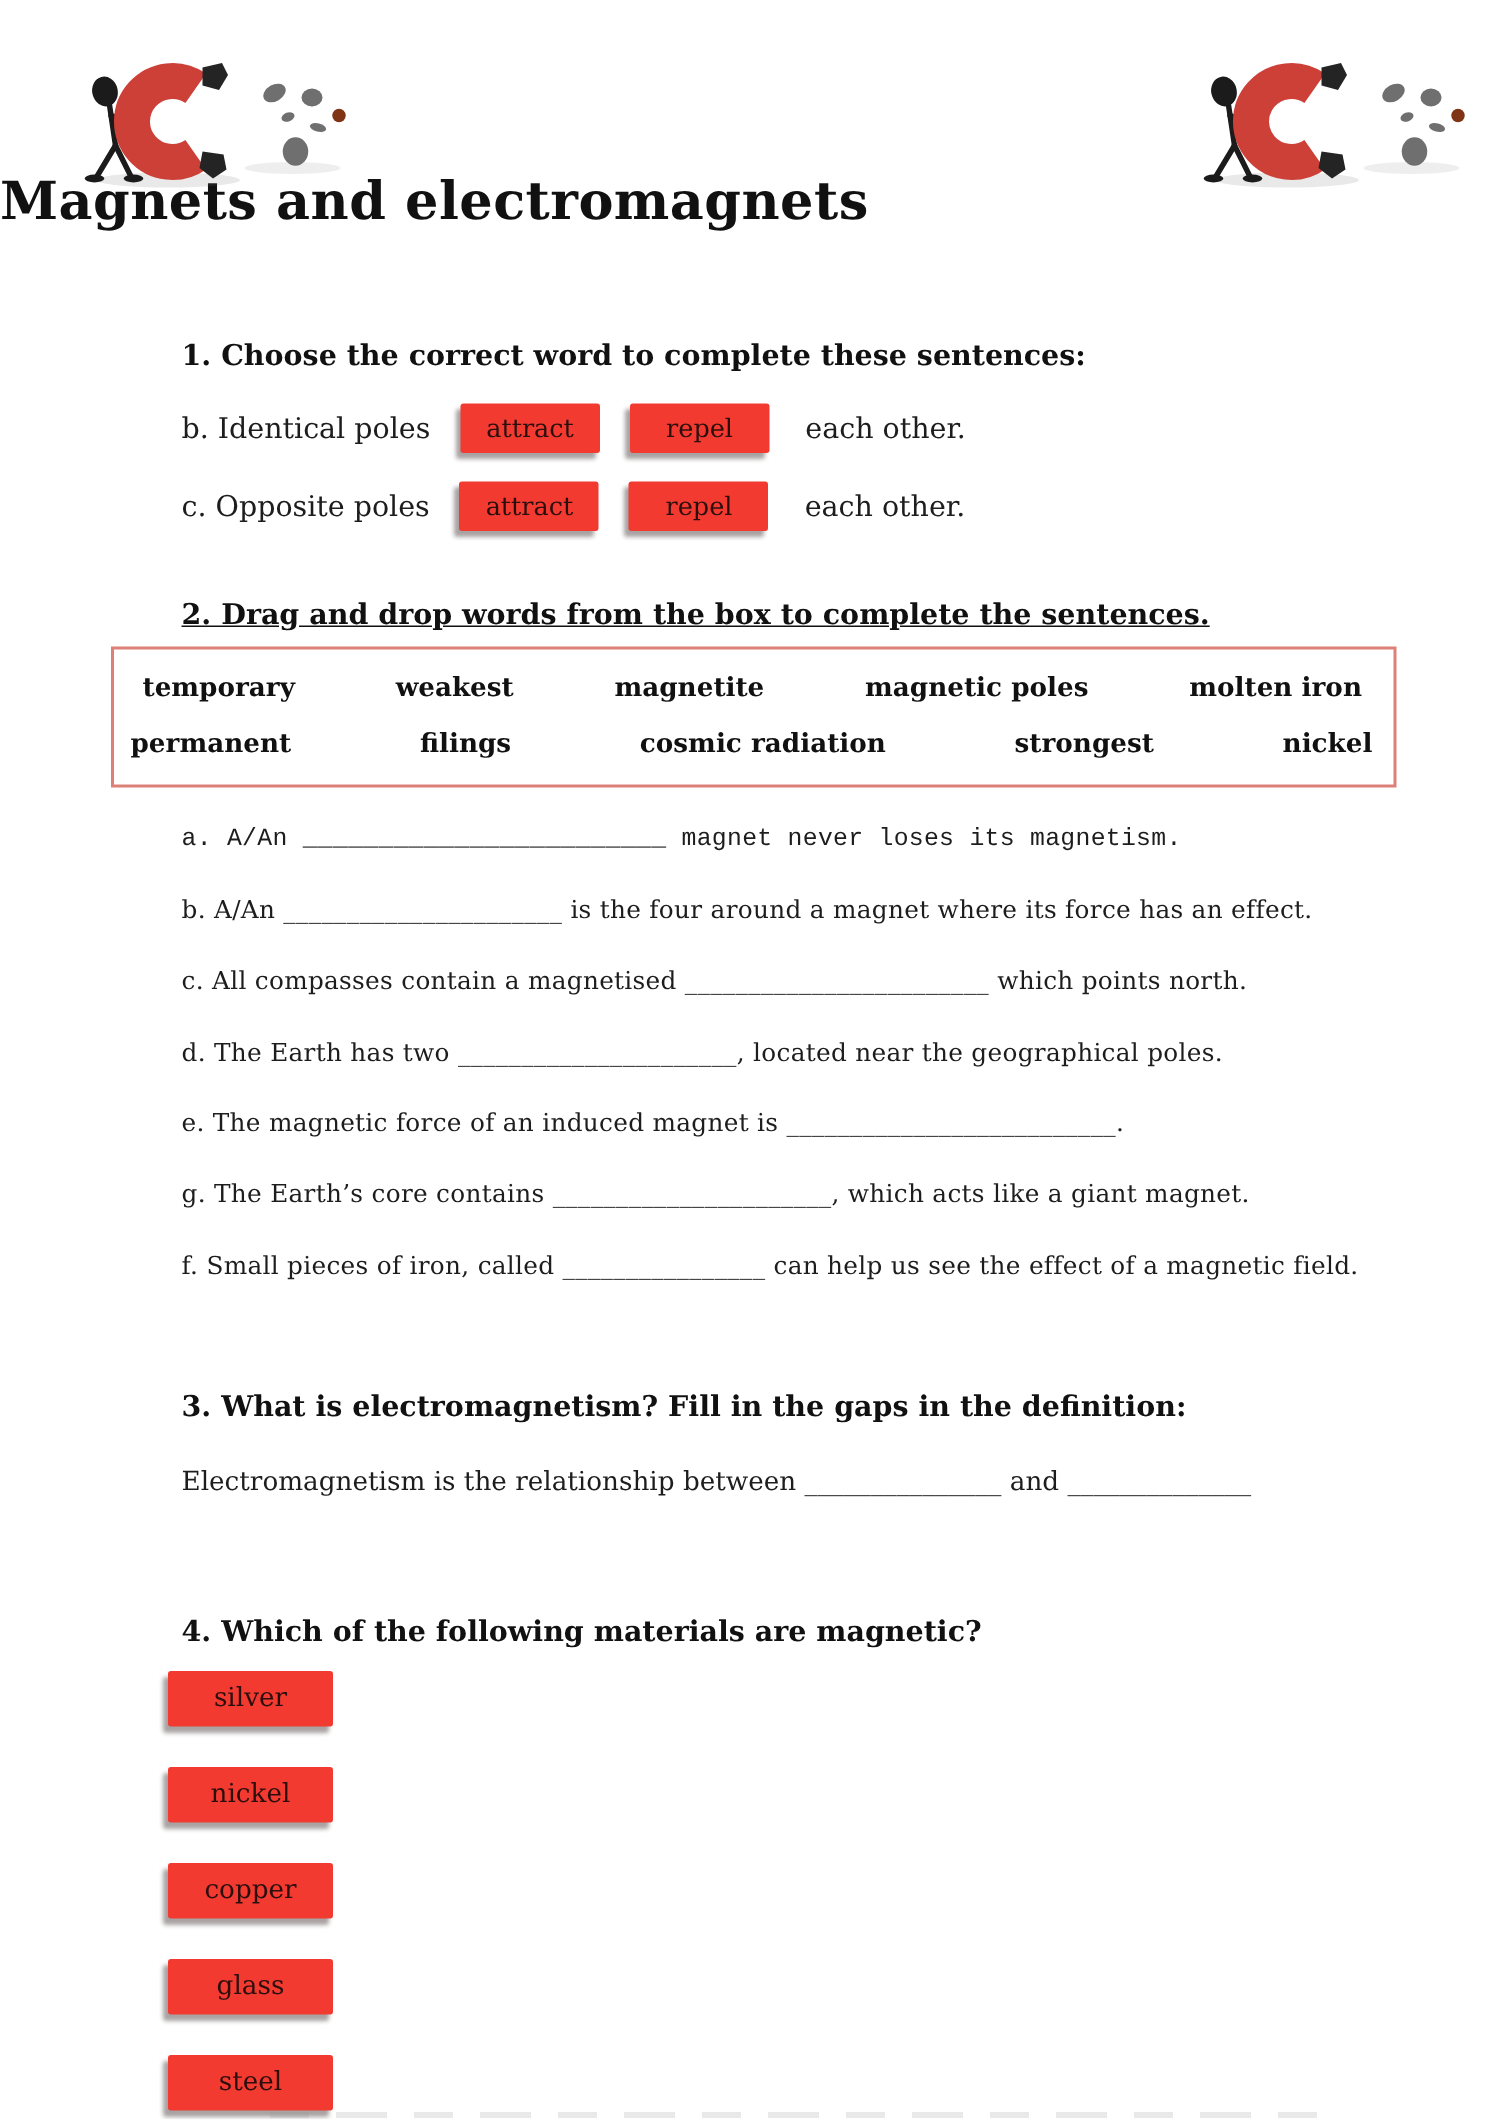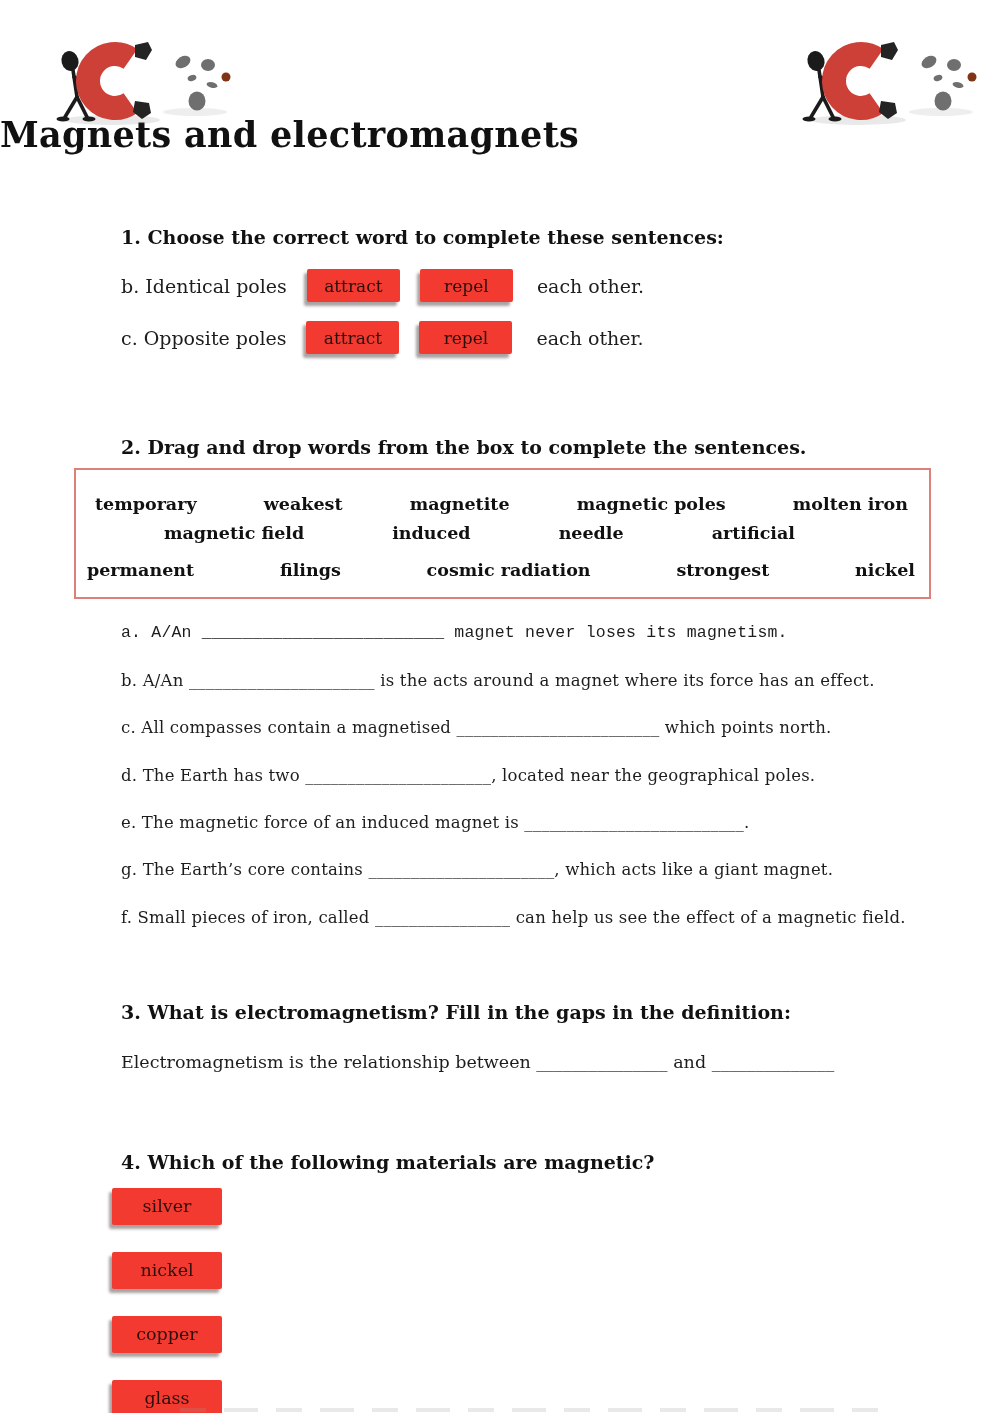--- a/index.html
+++ b/index.html
@@ -14,21 +14,21 @@
   .title {
     margin:0; padding-top:114px; text-align:left;
     font-size:35px; font-weight:bold; color:#111; letter-spacing:0.3px;
   }
 
   .heading {
     margin:0 0 0 121px; font-size:19px; font-weight:bold; color:#111;
     line-height:1.35;
   }
   .h-q1 { margin-top:70px; }
-  .h-q2 { margin-top:80px; }
+  .h-q2 { margin-top:43px;text-decoration:underline; }
   .h-q3 { margin-top:72px; }
   .h-q4 { margin-top:78px; }
 
   .q1-row {
     display:flex; align-items:center; gap:20px;
     margin-left:121px; margin-top:18px; font-size:19px; height:34px;
   }
   .q1-row .pre { margin-right:0; }
   .q1-row .post { margin-left:4px; }
 
@@ -42,21 +42,21 @@
   .mat-btn { width:110px; height:37px; font-size:17.5px; }
 
   .bank {
     margin:8px 0 0 74px; width:853px; border:2px solid #dd8078;
     padding:7px 0 9px; background:#fff;
   }
   .bank-row {
     display:flex; justify-content:space-between; align-items:center;
     height:37px; font-weight:bold; font-size:17.5px; color:#111;
   }
-  .bank-row.r1 { padding:0 21px 0 19px;align-items:flex-end; }
+  .bank-row.r1 { padding:0 21px 0 19px; }
   .bank-row.r2 { padding:0 134px 0 88px; }
   .bank-row.r3 { padding:0 14px 0 11px; }
   .bank-word { white-space:nowrap; cursor:grab; }
 
   .sentence {
     margin:26px 0 0 121px; font-size:16.5px; color:#1d1d1d;
     line-height:1.3; letter-spacing:0.2px;
   }
   .sentence.first { margin-top:23px;font-family:Liberation Mono, monospace; }
 
@@ -162,37 +162,31 @@
   <div class="heading h-q2">2. Drag and drop words from the box to complete the sentences.</div>
 
   <div class="bank">
     <div class="bank-row r1">
       <span class="bank-word">temporary</span>
       <span class="bank-word">weakest</span>
       <span class="bank-word">magnetite</span>
       <span class="bank-word">magnetic poles</span>
       <span class="bank-word">molten iron</span>
     </div>
-    <div class="bank-row r2">
-      <span class="bank-word">magnetic field</span>
-      <span class="bank-word">induced</span>
-      <span class="bank-word">needle</span>
-      <span class="bank-word">artificial</span>
-    </div>
     <div class="bank-row r3">
       <span class="bank-word">permanent</span>
       <span class="bank-word">filings</span>
       <span class="bank-word">cosmic radiation</span>
       <span class="bank-word">strongest</span>
       <span class="bank-word">nickel</span>
     </div>
   </div>
 
   <div class="sentence first">a. A/An ________________________ magnet never loses its magnetism.</div>
-  <div class="sentence">b. A/An ______________________ is the acts around a magnet where its force has an effect.</div>
+  <div class="sentence">b. A/An ______________________ is the four around a magnet where its force has an effect.</div>
   <div class="sentence">c. All compasses contain a magnetised ________________________ which points north.</div>
   <div class="sentence">d. The Earth has two ______________________, located near the geographical poles.</div>
   <div class="sentence">e. The magnetic force of an induced magnet is __________________________.</div>
   <div class="sentence">g. The Earth’s core contains ______________________, which acts like a giant magnet.</div>
   <div class="sentence">f. Small pieces of iron, called ________________ can help us see the effect of a magnetic field.</div>
 
   <div class="heading h-q3">3. What is electromagnetism? Fill in the gaps in the definition:</div>
   <div class="definition">Electromagnetism is the relationship between _______________ and ______________</div>
 
   <div class="heading h-q4">4. Which of the following materials are magnetic?</div>

